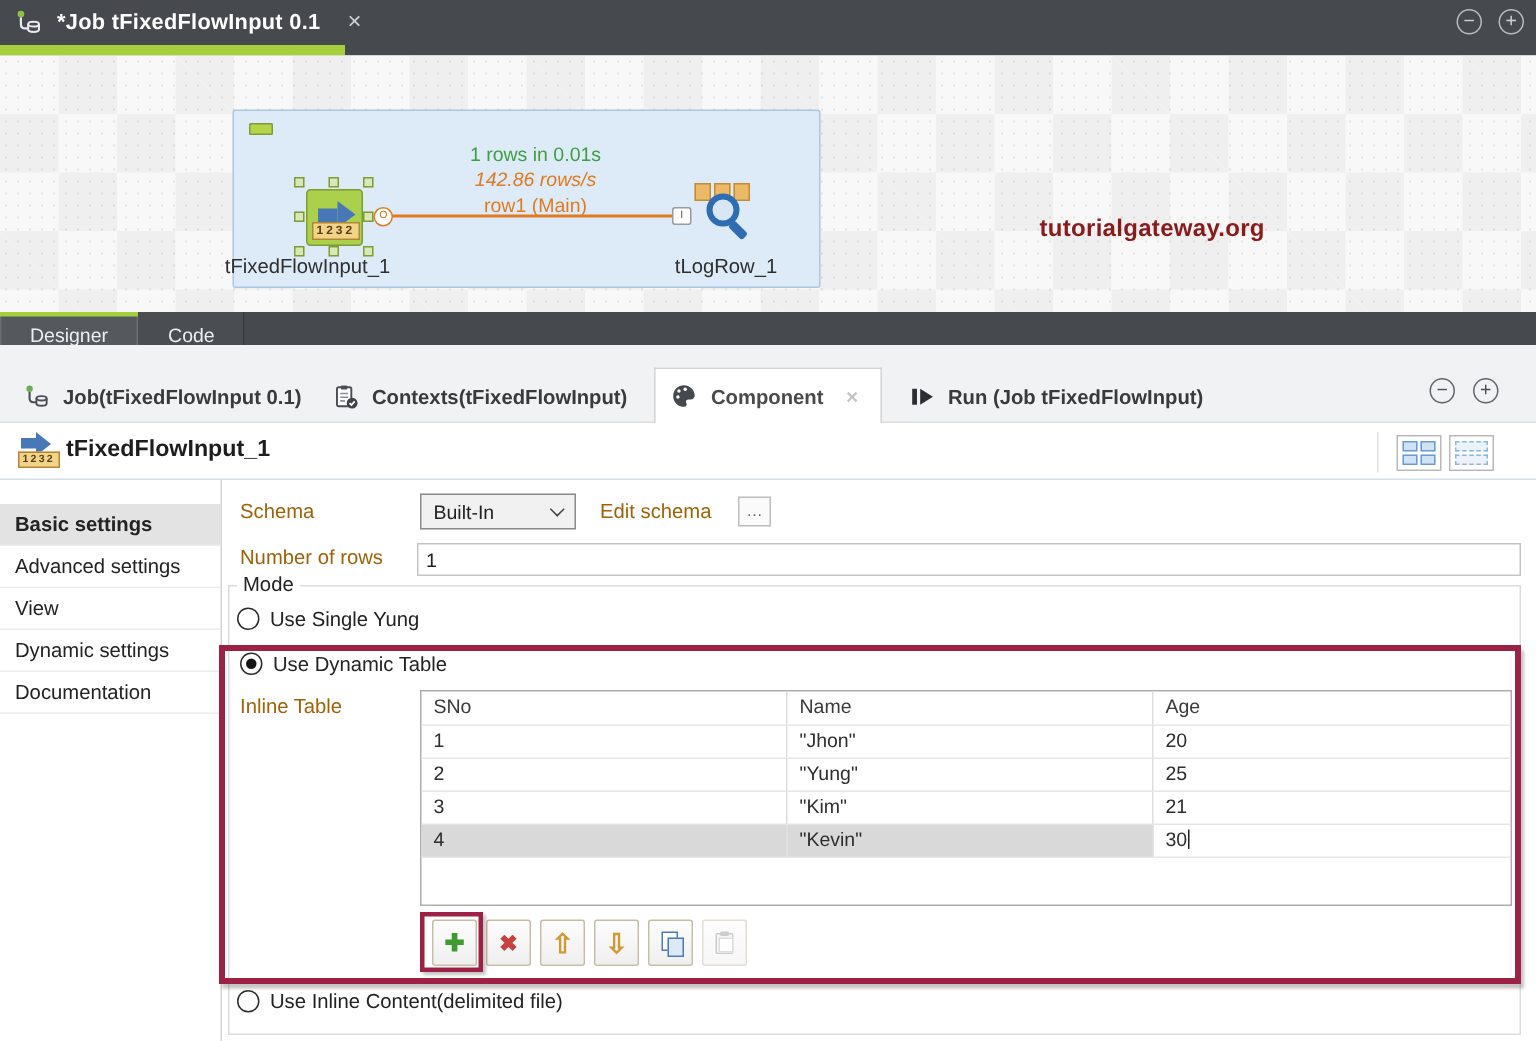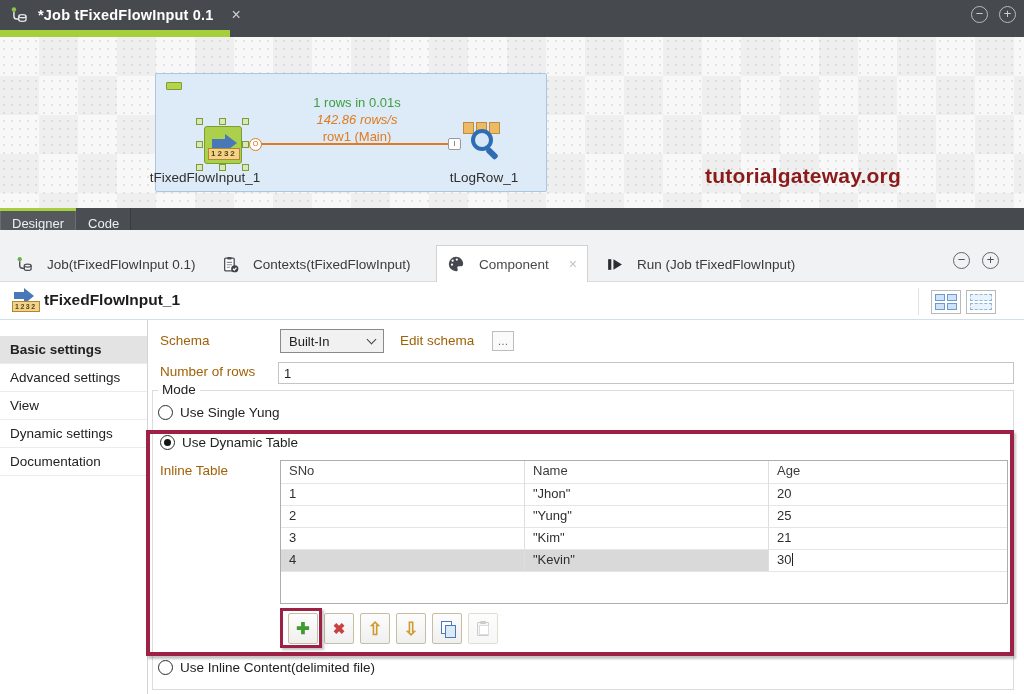--- a/index.html
+++ b/index.html
@@ -41,31 +41,31 @@
   .fs-rows { color:#3f9e3f; }
   .fs-rate { color:#e07b1f; font-style:italic; }
   .fs-row1 { color:#e07b1f; }
   .node2 { position:absolute; left:306px; top:48px; width:44px; height:42px; }
   .n2bar { position:absolute; width:11px; height:12px; background:#ecb964; border:1px solid #c08c3a; top:0; }
   .magnifier { position:absolute; left:9px; top:7px; width:22px; height:22px; border:4px solid #2e6db4; border-radius:50%; background:#d8e7f6; }
   .mag-handle { position:absolute; left:27px; top:25px; width:6px; height:13px; background:#2e6db4; border-radius:2px; transform:rotate(-45deg); }
   .node-label { position:absolute; top:96px; font-size:13.5px; color:#2e2e2e; text-align:center; }
   .n1-label { left:-10px; width:118px; }
   .n2-label { left:266px; width:124px; }
-  .watermark { position:absolute; left:693px; top:127px; font-size:21px; font-weight:bold; color:#8b1a1a; letter-spacing:.2px;margin-left:12px; }
+  .watermark { position:absolute; left:693px; top:107px; font-size:16px; font-weight:bold; color:#8b1a1a; letter-spacing:.2px; }
 
   
   .designer-bar { position:absolute; left:0; top:208px; width:1024px; height:22px; background:#46494d; display:flex; }
-  .dtab { height:30px; padding:0 12px; font-size:13px; display:flex; align-items:center; color:#eceff1; }
+  .dtab { height:30px; padding:0 20px; font-size:13px; display:flex; align-items:center; color:#eceff1; }
   .dtab-active { background:#55595d; box-shadow:inset 0 3px 0 #a6cf3d, inset -1px 0 0 #6a6e72, inset 1px 0 0 #6a6e72; }
   .dtab-plain { background:#4a4e52; box-shadow:inset -1px 0 0 #393c3f; }
 
   
   .tabs-strip { position:absolute; left:0; top:230px; width:1024px; height:52px; background:#f0f2f3; border-bottom:1px solid #dcdcdc; }
-  .ptab { position:absolute; bottom:0; height:34px; display:flex; align-items:center; gap:14px; font-size:13.5px; color:#3a3a3a; padding:0 10px; }
+  .ptab { position:absolute; bottom:0; height:34px; display:flex; align-items:center; gap:9px; font-size:13.5px; color:#3a3a3a; padding:0 10px;font-weight:bold; }
   .ptab-active { background:#fff; border:1px solid #d2d2d2; border-bottom:none; height:37px; bottom:-1px; z-index:2; color:#4a4a4a; }
   .ptab-close { color:#c4c4c4; font-size:14px; margin-left:6px; }
   .win-controls-light { position:absolute; right:25px; top:22px; display:flex; gap:12px; }
 
   
   .comp-header { position:absolute; left:0; top:282px; width:1024px; height:38px; background:#fff; border-bottom:1px solid #cfe0ec; }
   .ch-icon { position:absolute; left:12px; top:6px; width:26px; height:26px; }
   .ch-stem { position:absolute; left:2px; top:4px; width:10px; height:7px; background:#4878b8; }
   .ch-head { position:absolute; left:12px; top:0; width:0; height:0; border-top:8px solid transparent; border-bottom:8px solid transparent; border-left:10px solid #4878b8; }
   .ch-digits { position:absolute; left:0; bottom:2px; background:#f0d48a; border:1px solid #b5862f; font-size:7px; font-weight:bold; color:#5a3c10; letter-spacing:1.5px; padding:0 2px; line-height:9px; }

